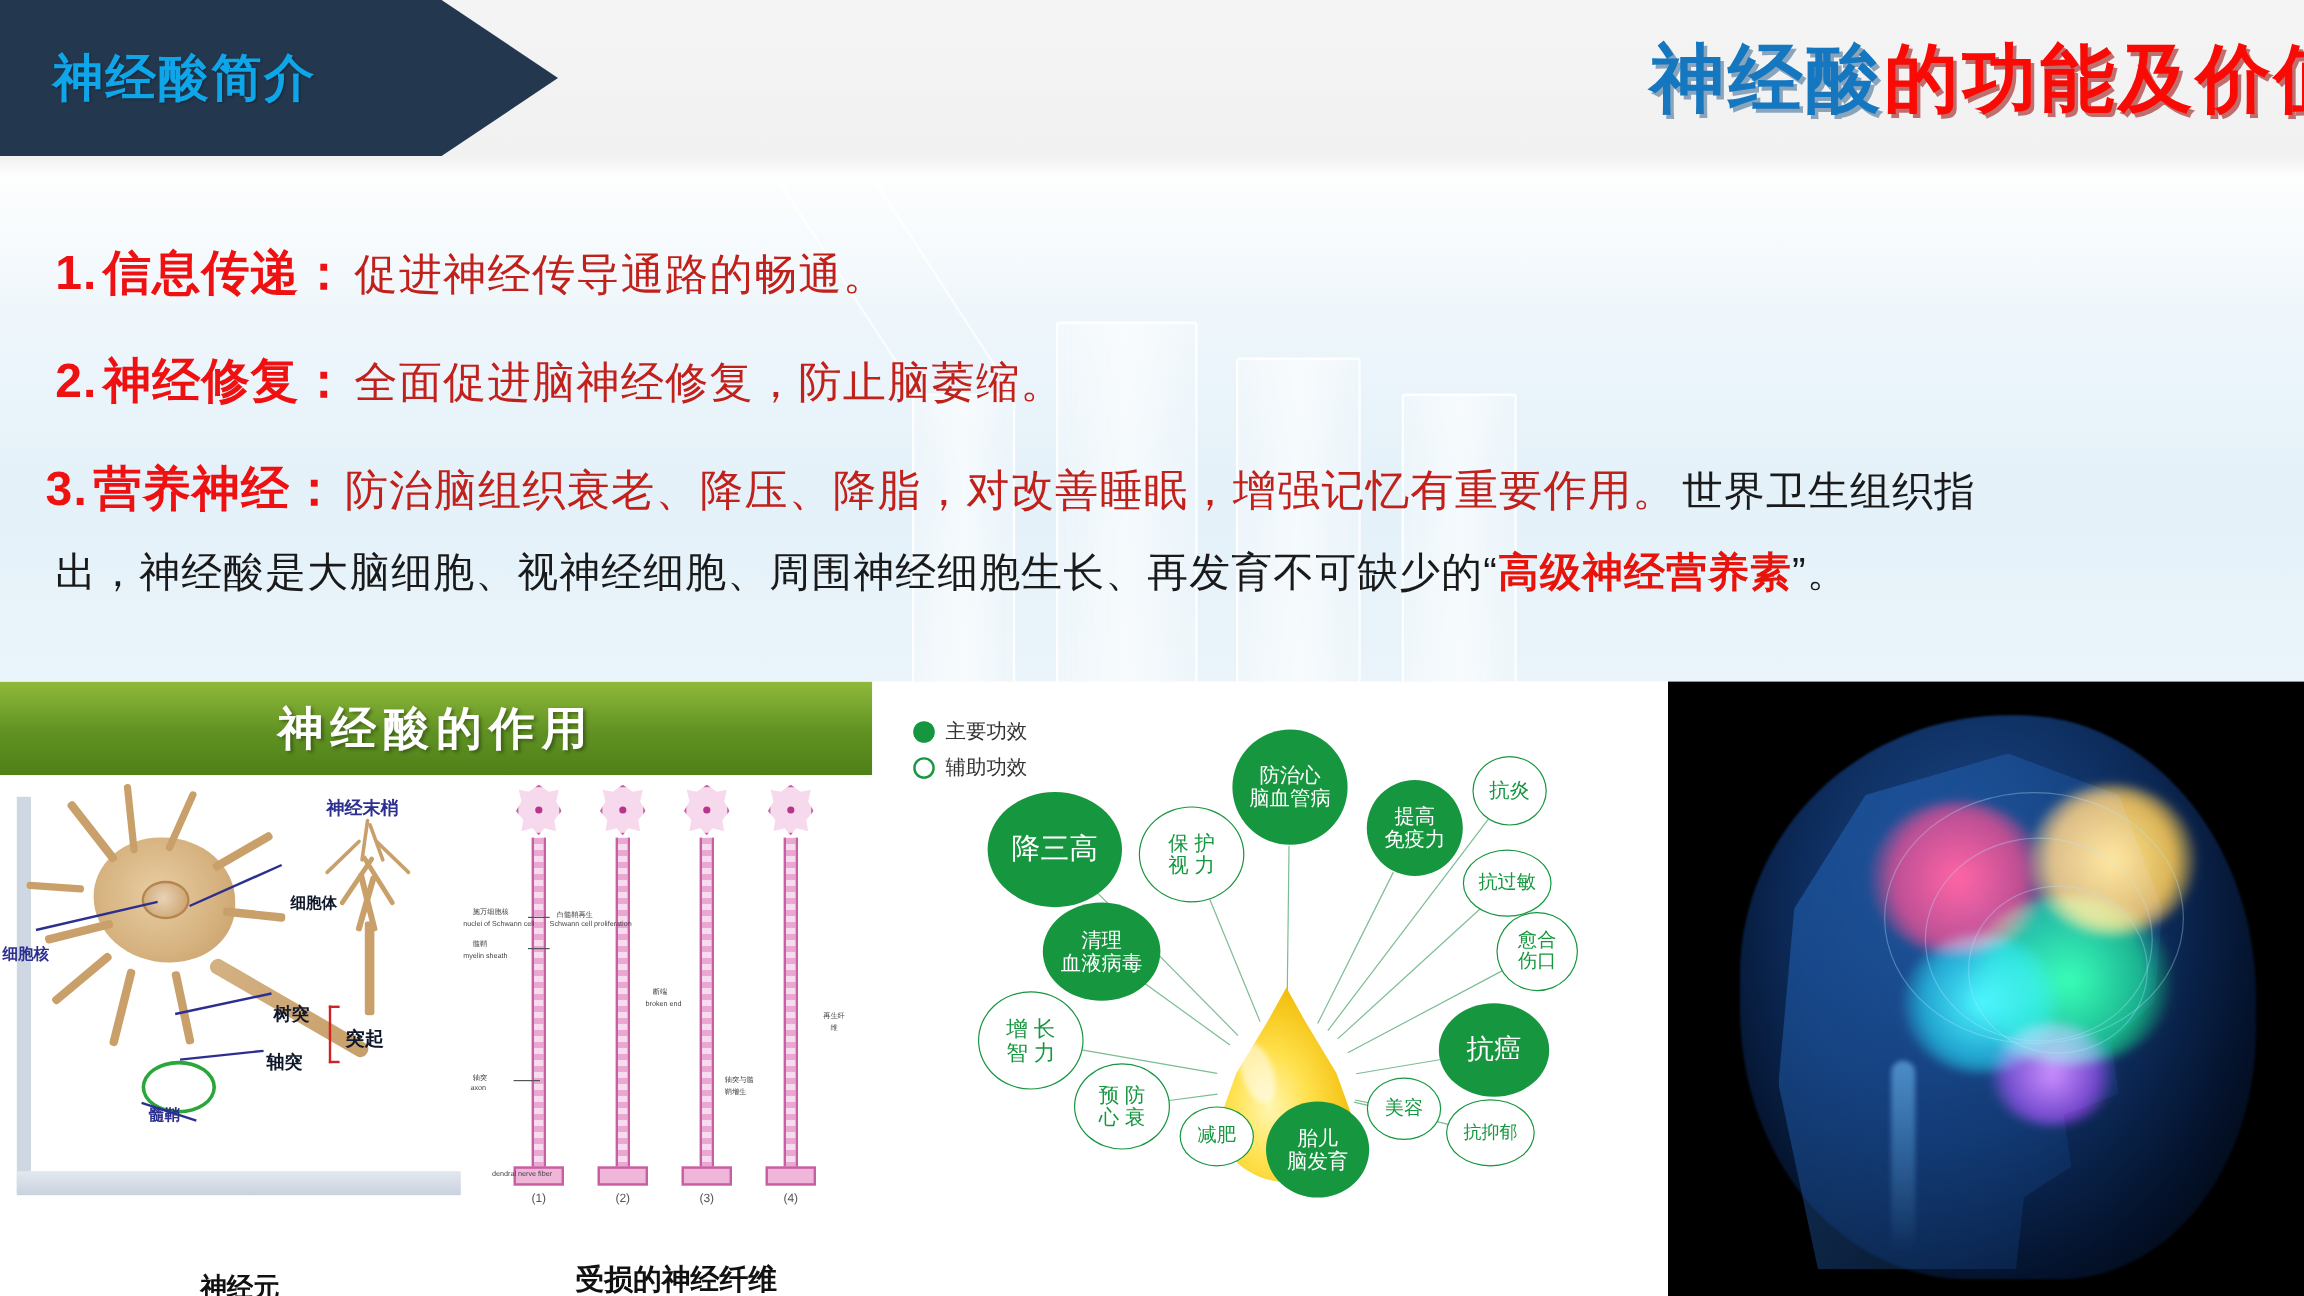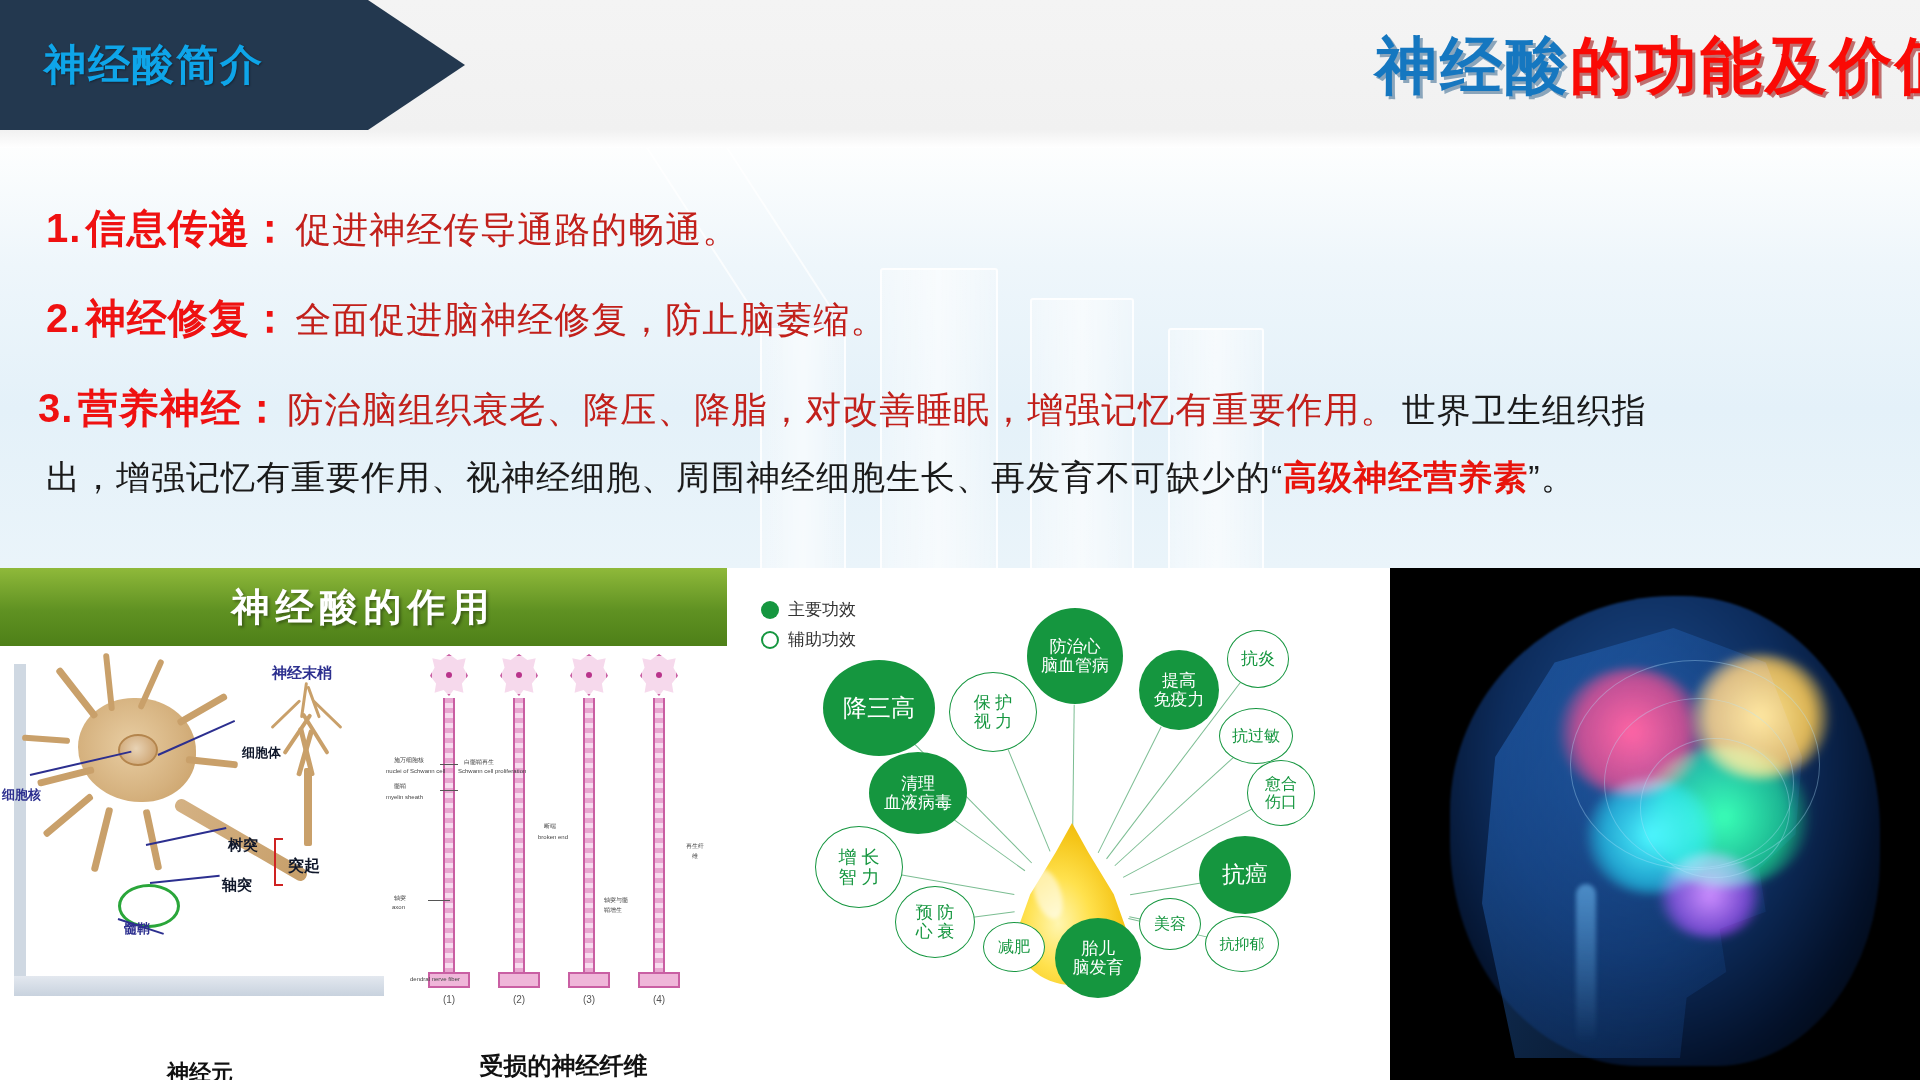--- a/index.html
+++ b/index.html
@@ -289,21 +289,21 @@
       </div>
 
       <div class="line l3">
         <span class="lead num">3.</span>
         <span class="lead">营养神经：</span>
         <span class="desc">防治脑组织衰老、降压、降脂，对改善睡眠，增强记忆有重要作用。</span>
         <span class="desc-dark">世界卫生组织指</span>
       </div>
 
       <div class="line l4">
-        <span class="desc-dark">出，增强记忆有重要作用、视神经细胞、周围神经细胞生长、再发育不可缺少的</span><span class="desc-dark">“</span><span class="hl-red">高级神经营养素</span><span class="desc-dark">”</span><span class="desc-dark">。</span>
+        <span class="desc-dark">出，神经酸是大脑细胞、视神经细胞、周围神经细胞生长、再发育不可缺少的</span><span class="desc-dark">“</span><span class="hl-red">高级神经营养素</span><span class="desc-dark">”</span><span class="desc-dark">。</span>
       </div>
 
     </div>
   </div>
 
   <div class="strip">
 
     <div class="panelA">
       <div class="panelA-head">
         <span>神经酸的作用</span>

